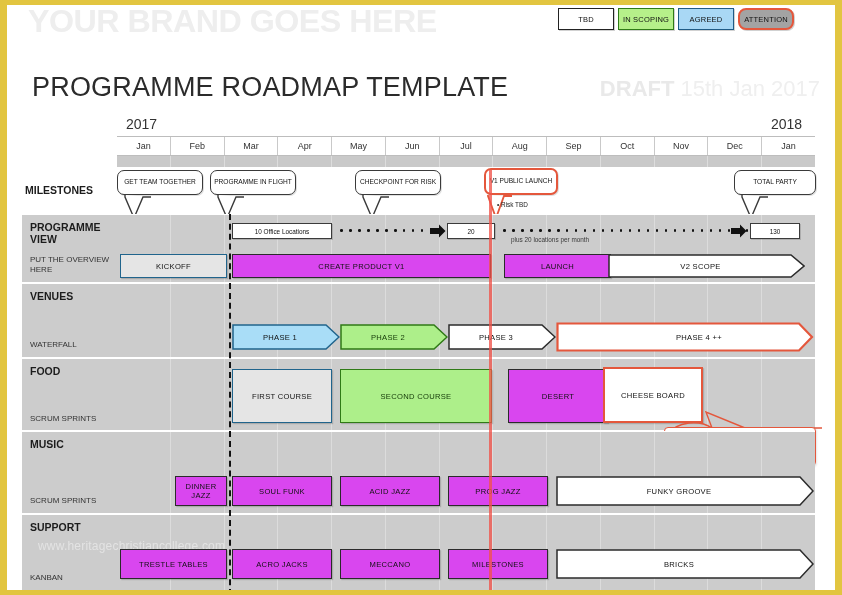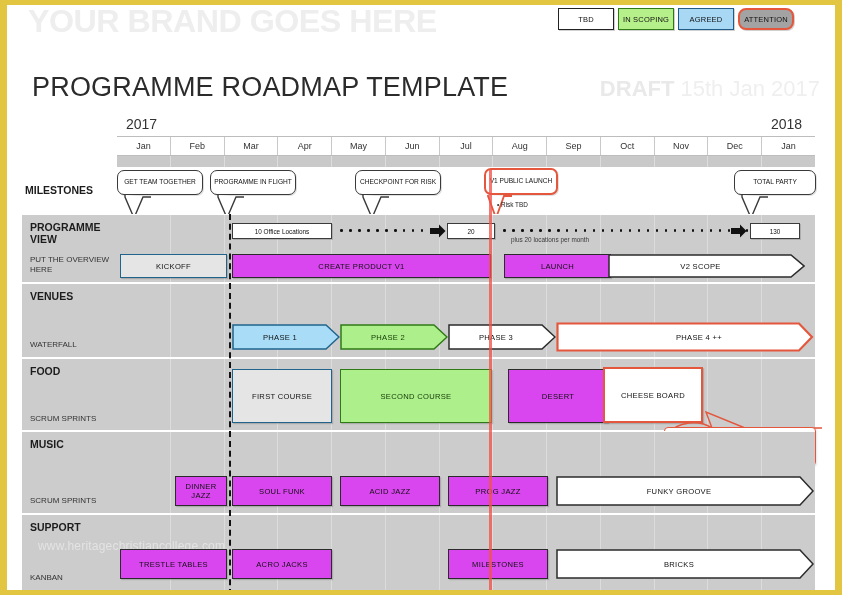--- a/index.html
+++ b/index.html
@@ -515,20 +515,21 @@
           <i></i>
     </div>
     <div class="lane-title">SUPPORT</div>
     <div class="lane-sub" style="top:58px;">KANBAN</div>
   </div>
 
   <div class="watermark">www.heritagechristiancollege.com</div>
 
   <div class="bar" style="left:120px; top:549px; width:107px; height:30px;">TRESTLE TABLES</div>
   <div class="bar" style="left:232px; top:549px; width:100px; height:30px;">ACRO JACKS</div>
+  <div class="bar" style="left:340px; top:549px; width:100px; height:30px;">MECCANO</div>
   <div class="bar" style="left:448px; top:549px; width:100px; height:30px;">MILESTONES</div>
   <div class="chev" style="left:556px; top:549px; width:258px; height:30px;">
     <svg width="258" height="30" viewBox="0 0 258 30" preserveAspectRatio="none">
       <path d="M1 1 L244 1 L257 15 L244 29 L1 29 Z" fill="#fff" stroke="#2b2b2b" stroke-width="1.5"></path>
     </svg>
     <div class="chev-text" style="padding-right:12px;">BRICKS</div>
   </div>
 
   <div class="today" style="left:229px;"></div>
   <div class="redline" style="left:489px;"></div>

